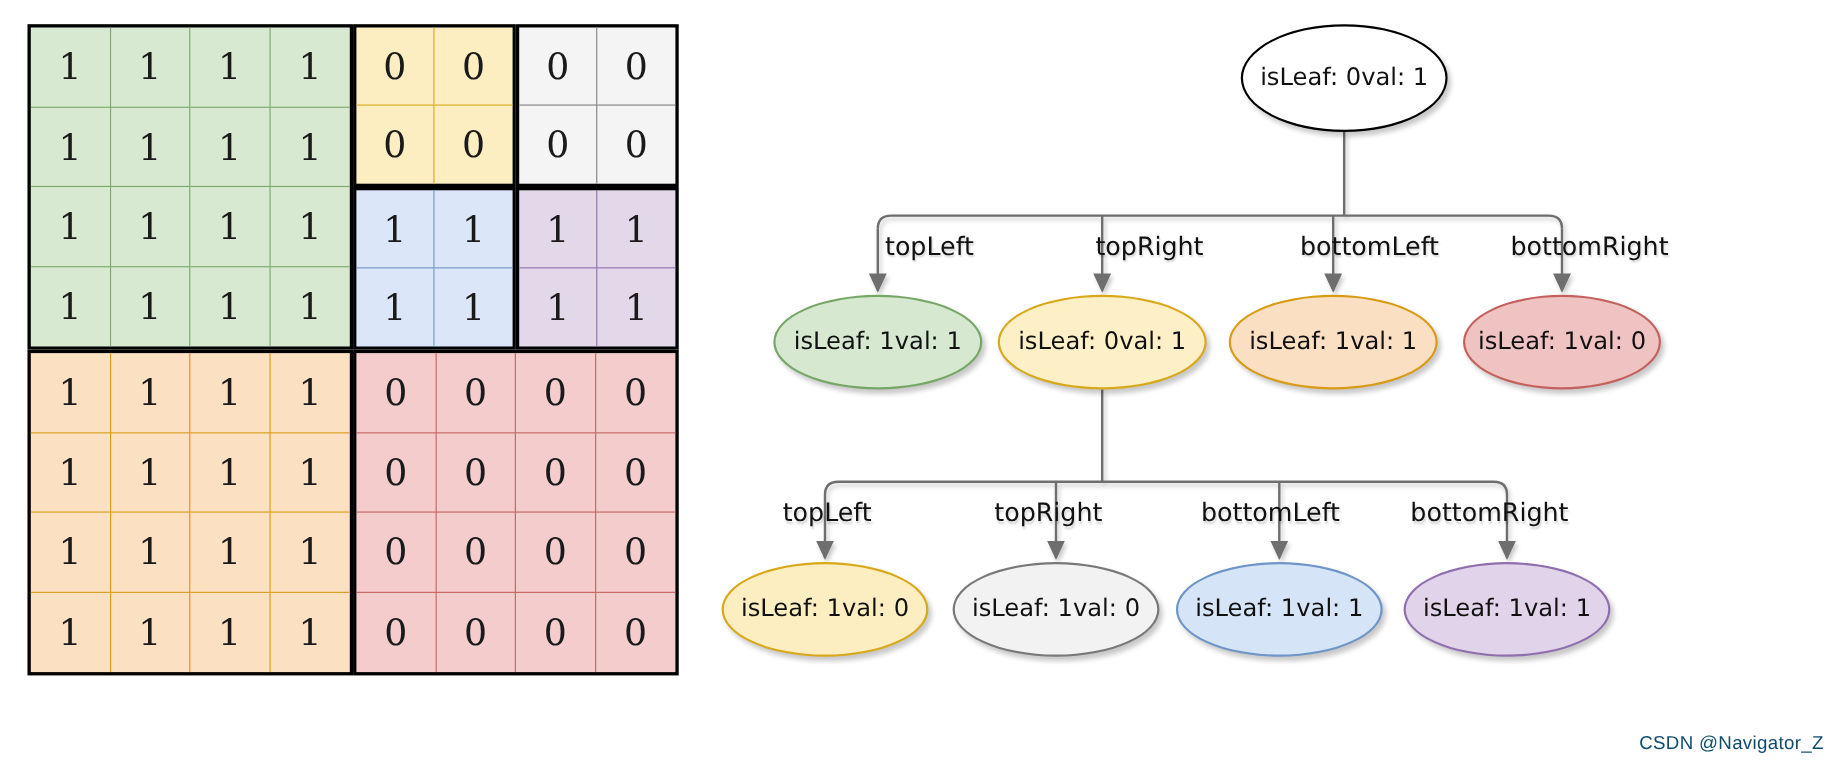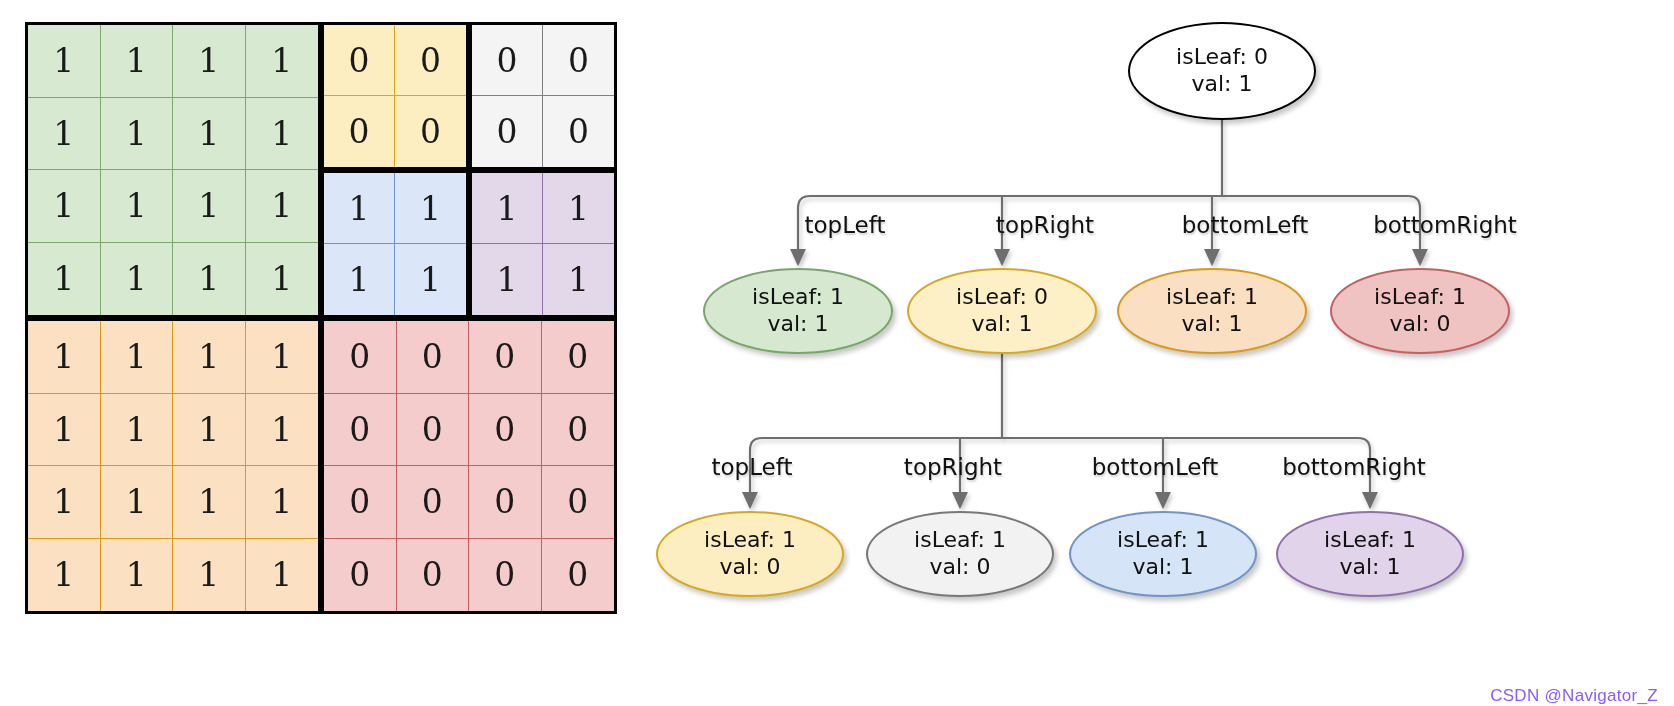--- a/index.html
+++ b/index.html
@@ -41,21 +41,21 @@
   #tree-panel {
     position: absolute;
     left: 640px; top: 0;
     width: 1034px; height: 706px;
   }
   #tree-svg { position: absolute; left: 0; top: 0; }
 
   .node {
     position: absolute;
     display: flex;
-    flex-direction: column;
+    flex-direction: row;
     align-items: center;
     justify-content: center;
     border-radius: 50%;
     border: 2.5px solid #333;
     box-shadow: 3px 4px 5px rgba(0,0,0,0.22);
     font-family: "DejaVu Sans", sans-serif;
     font-size: 22px;
     color: #111;
     line-height: 1.22;
     white-space: nowrap;
@@ -67,24 +67,24 @@
     font-family: "DejaVu Sans", sans-serif;
     font-size: 23px;
     color: #111;
     white-space: nowrap;
     transform: translateX(-50%);
     text-shadow: 1px 2px 2px rgba(0,0,0,0.18);
   }
 
   #watermark {
     position: absolute;
-    right: 16px; bottom: 0;
+    right: 16px; bottom: 20px;
     font-family: "Liberation Sans", sans-serif;
     font-size: 17px;
-    color: #8b5cf6;
+    color: #0c4a6e;
     letter-spacing: 0.3px;
   }
 </style>
 </head>
 <body>
 
 <div id="root">
 
   <div id="grid-panel">
       <div class="quadrant" style="left: 0px; top: 0px; width: 296px; height: 296px; grid-template-columns: repeat(4, 1fr); grid-template-rows: repeat(4, 1fr); background: rgb(215, 233, 209);">

